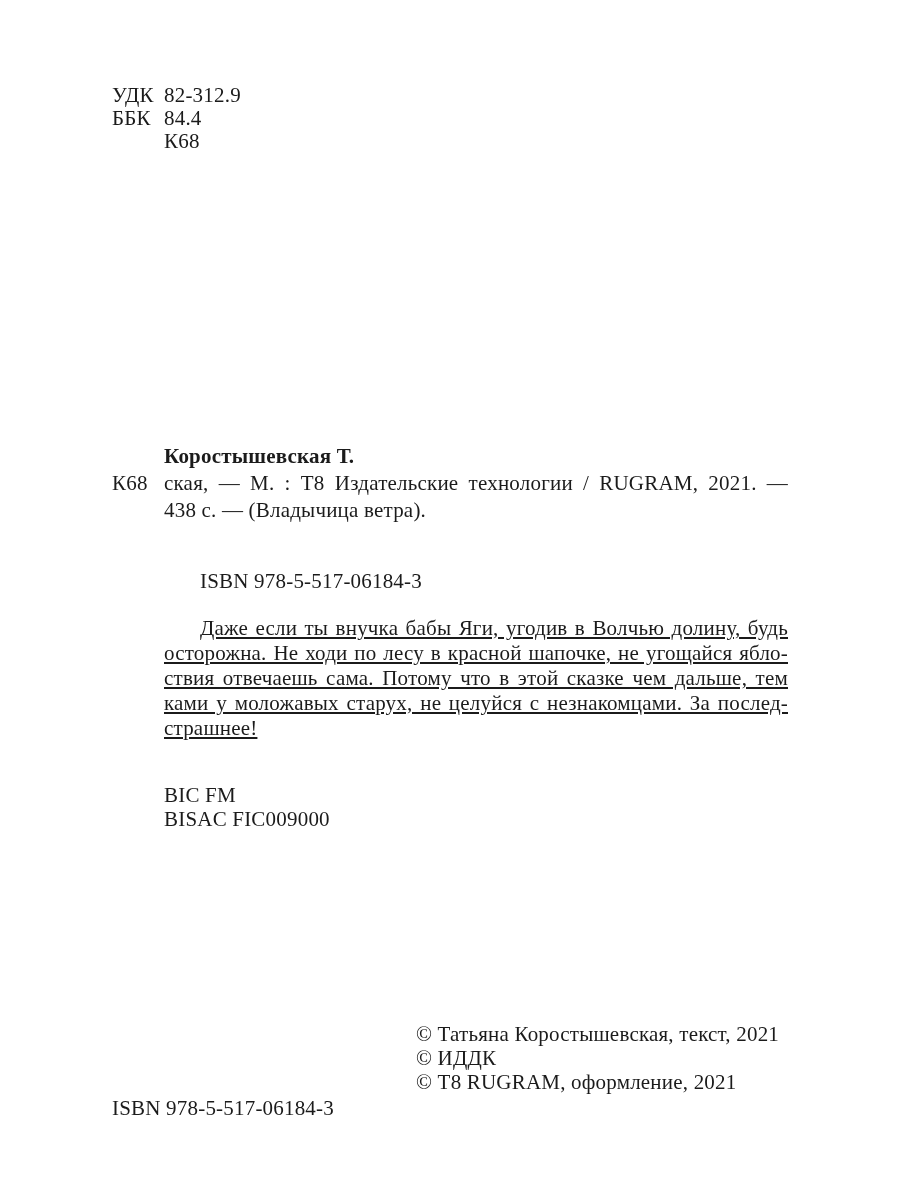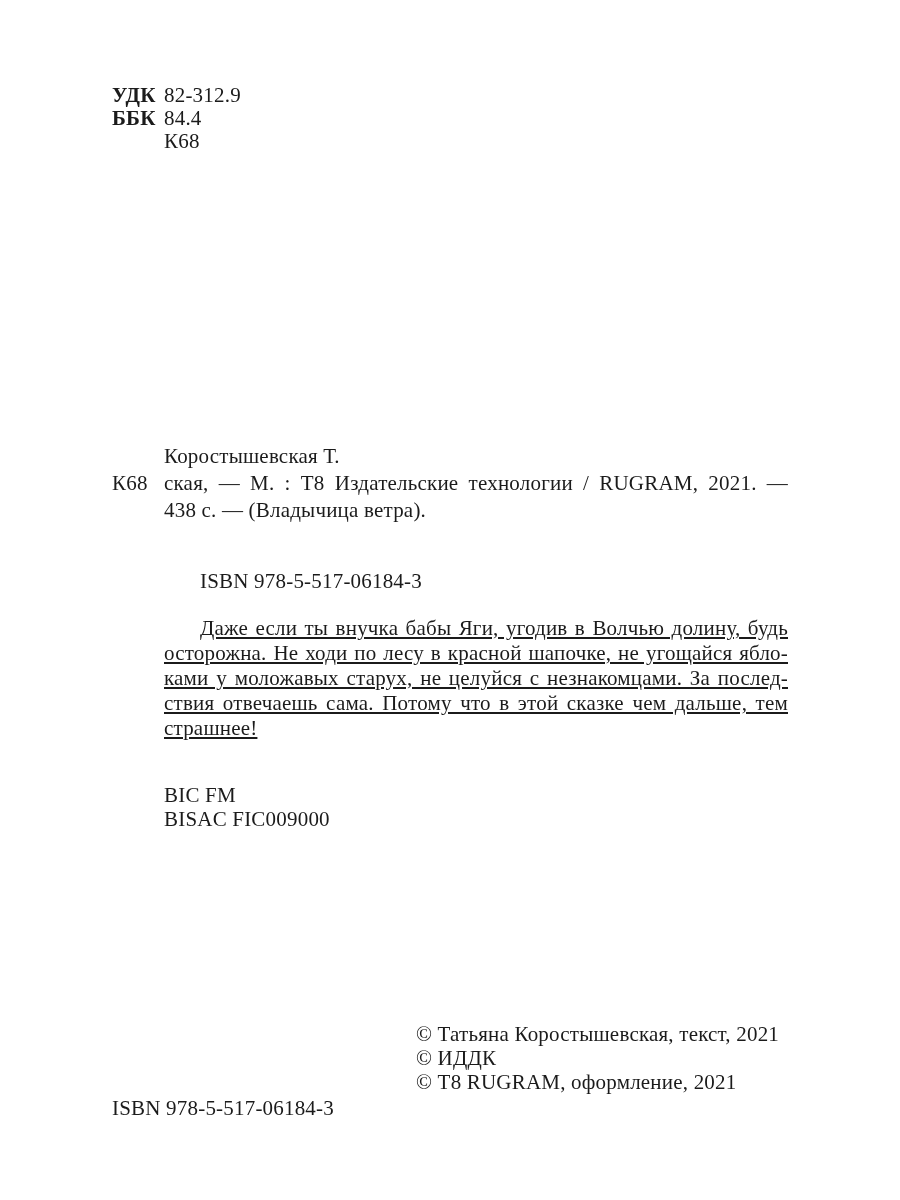--- a/index.html
+++ b/index.html
@@ -15,25 +15,25 @@
     font-family: "Liberation Serif", "DejaVu Serif", serif;
     color: #1b1b1b;
     font-size: 21px;
     letter-spacing: 0.2px;
   }
   .abs { position: absolute; }
 
   
   .top-codes { left: 112px; top: 84px; line-height: 23px; }
   .code-row { display: flex; }
-  .code-label { width: 52px; flex: 0 0 52px; font-weight: bold; }
+  .code-label { width: 52px; flex: 0 0 52px; }
 
   
   .catalog { left: 164px; top: 443px; width: 624px; line-height: 27px; }
-  .catalog-author { font-weight: normal; }
+  .catalog-author { font-weight: bold; }
   .catalog-sign { left: 112px; top: 470px; line-height: 27px; }
   .entry-line { box-sizing: border-box; width: 624px; }
   .indent { padding-left: 36px; }
   .jl { text-align: justify; text-align-last: justify; }
 
   
   .isbn-mid { left: 200px; top: 568px; line-height: 27px; }
 
   
   .annotation { left: 164px; top: 616px; width: 624px; line-height: 25px; }
@@ -74,22 +74,22 @@
     <div class="catalog-author">Коростышевская Т.</div>
     <div class="entry-line jl">ская, — М. : Т8 Издательские технологии / RUGRAM, 2021. —</div>
     <div class="entry-line">438 с. — (Владычица ветра).</div>
   </div>
 
   <div class="abs isbn-mid">ISBN 978-5-517-06184-3</div>
 
   <div class="abs annotation">
     <div class="anno-line indent jl">Даже если ты внучка бабы Яги, угодив в Волчью долину, будь</div>
     <div class="anno-line jl">осторожна. Не ходи по лесу в красной шапочке, не угощайся ябло-</div>
+    <div class="anno-line jl">ствия отвечаешь сама. Потому что в этой сказке чем дальше, тем</div>
     <div class="anno-line jl">ками у моложавых старух, не целуйся с незнакомцами. За послед-</div>
-    <div class="anno-line jl">ствия отвечаешь сама. Потому что в этой сказке чем дальше, тем</div>
     <div class="anno-line">страшнее!</div>
   </div>
 
   <div class="abs trade-codes">
     <div>BIC FM</div>
     <div>BISAC FIC009000</div>
   </div>
 
   <div class="abs copyright">
     <div>© Татьяна Коростышевская, текст, 2021</div>

